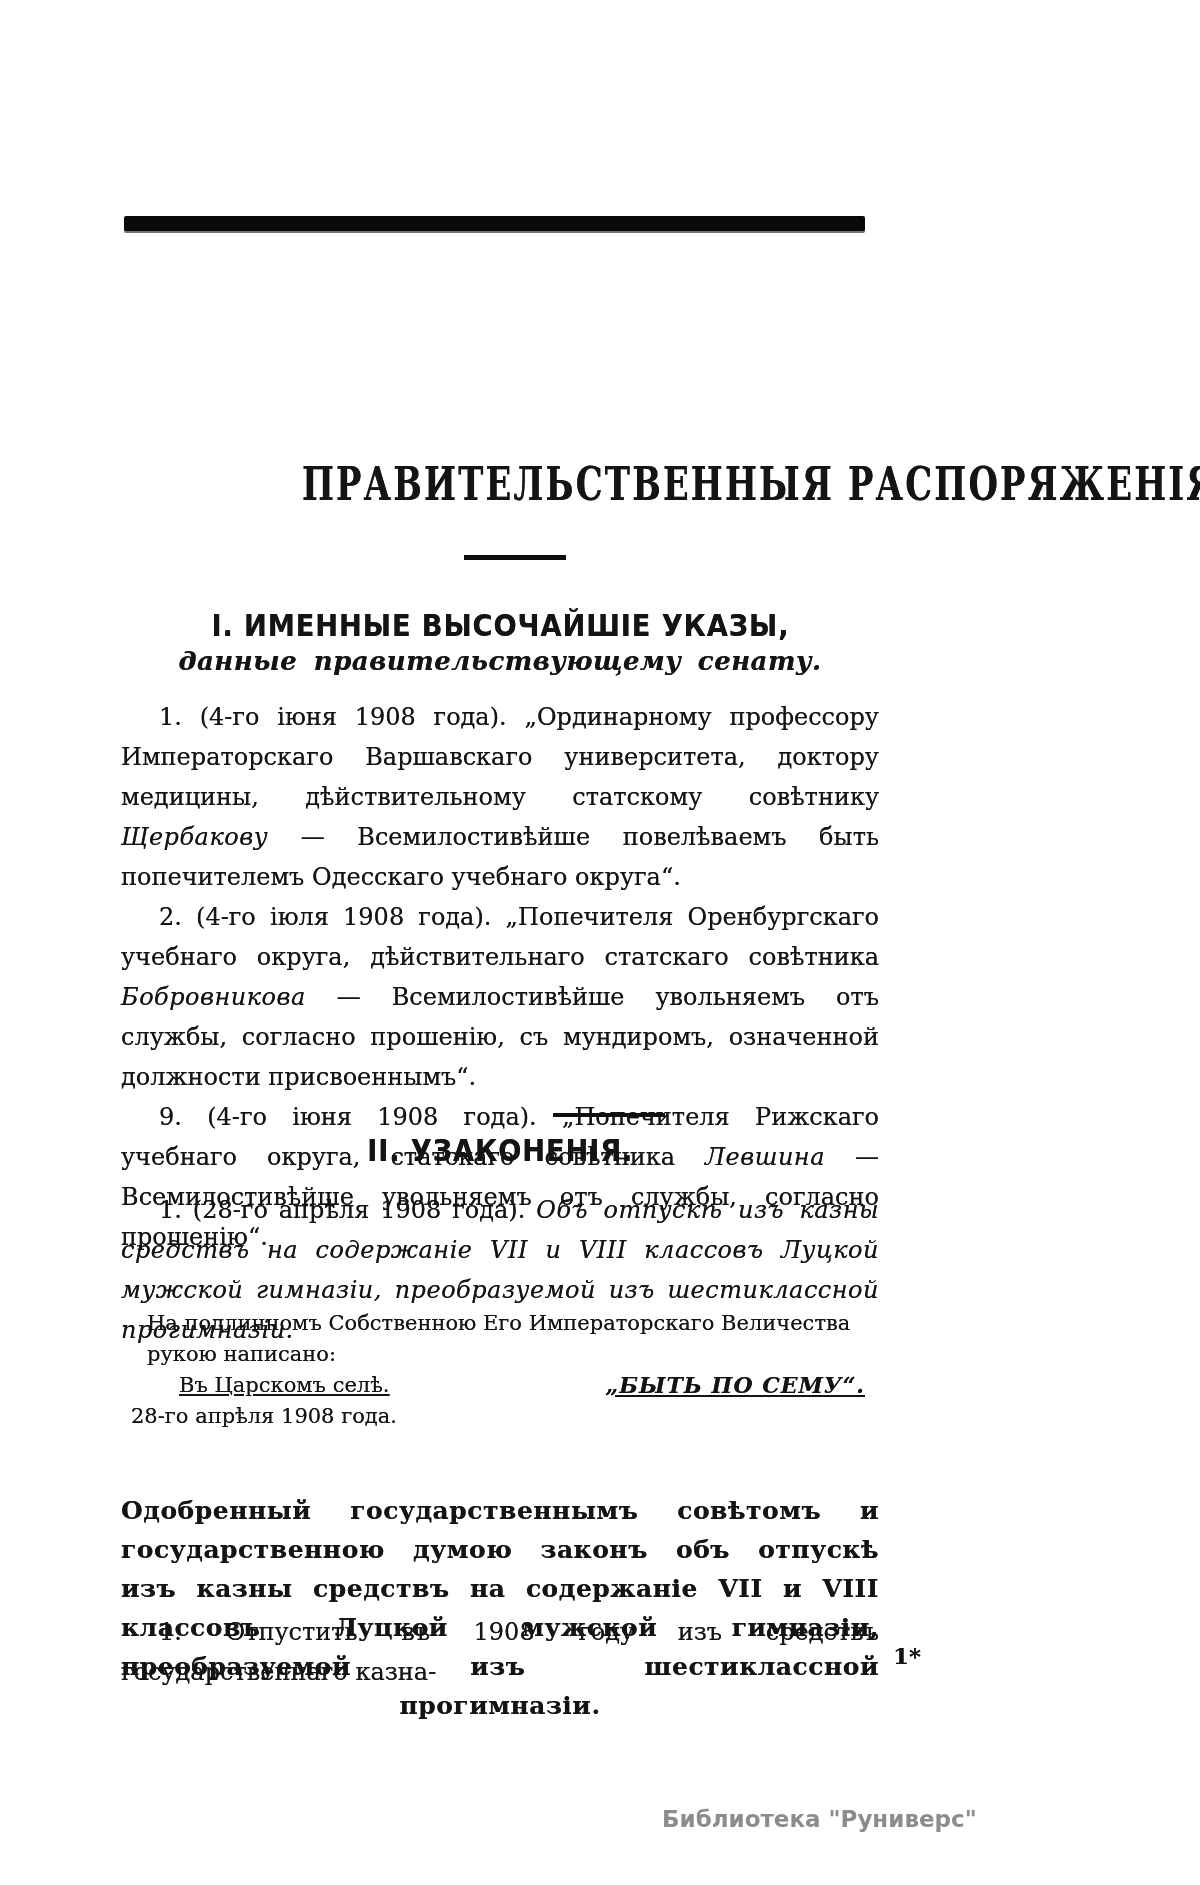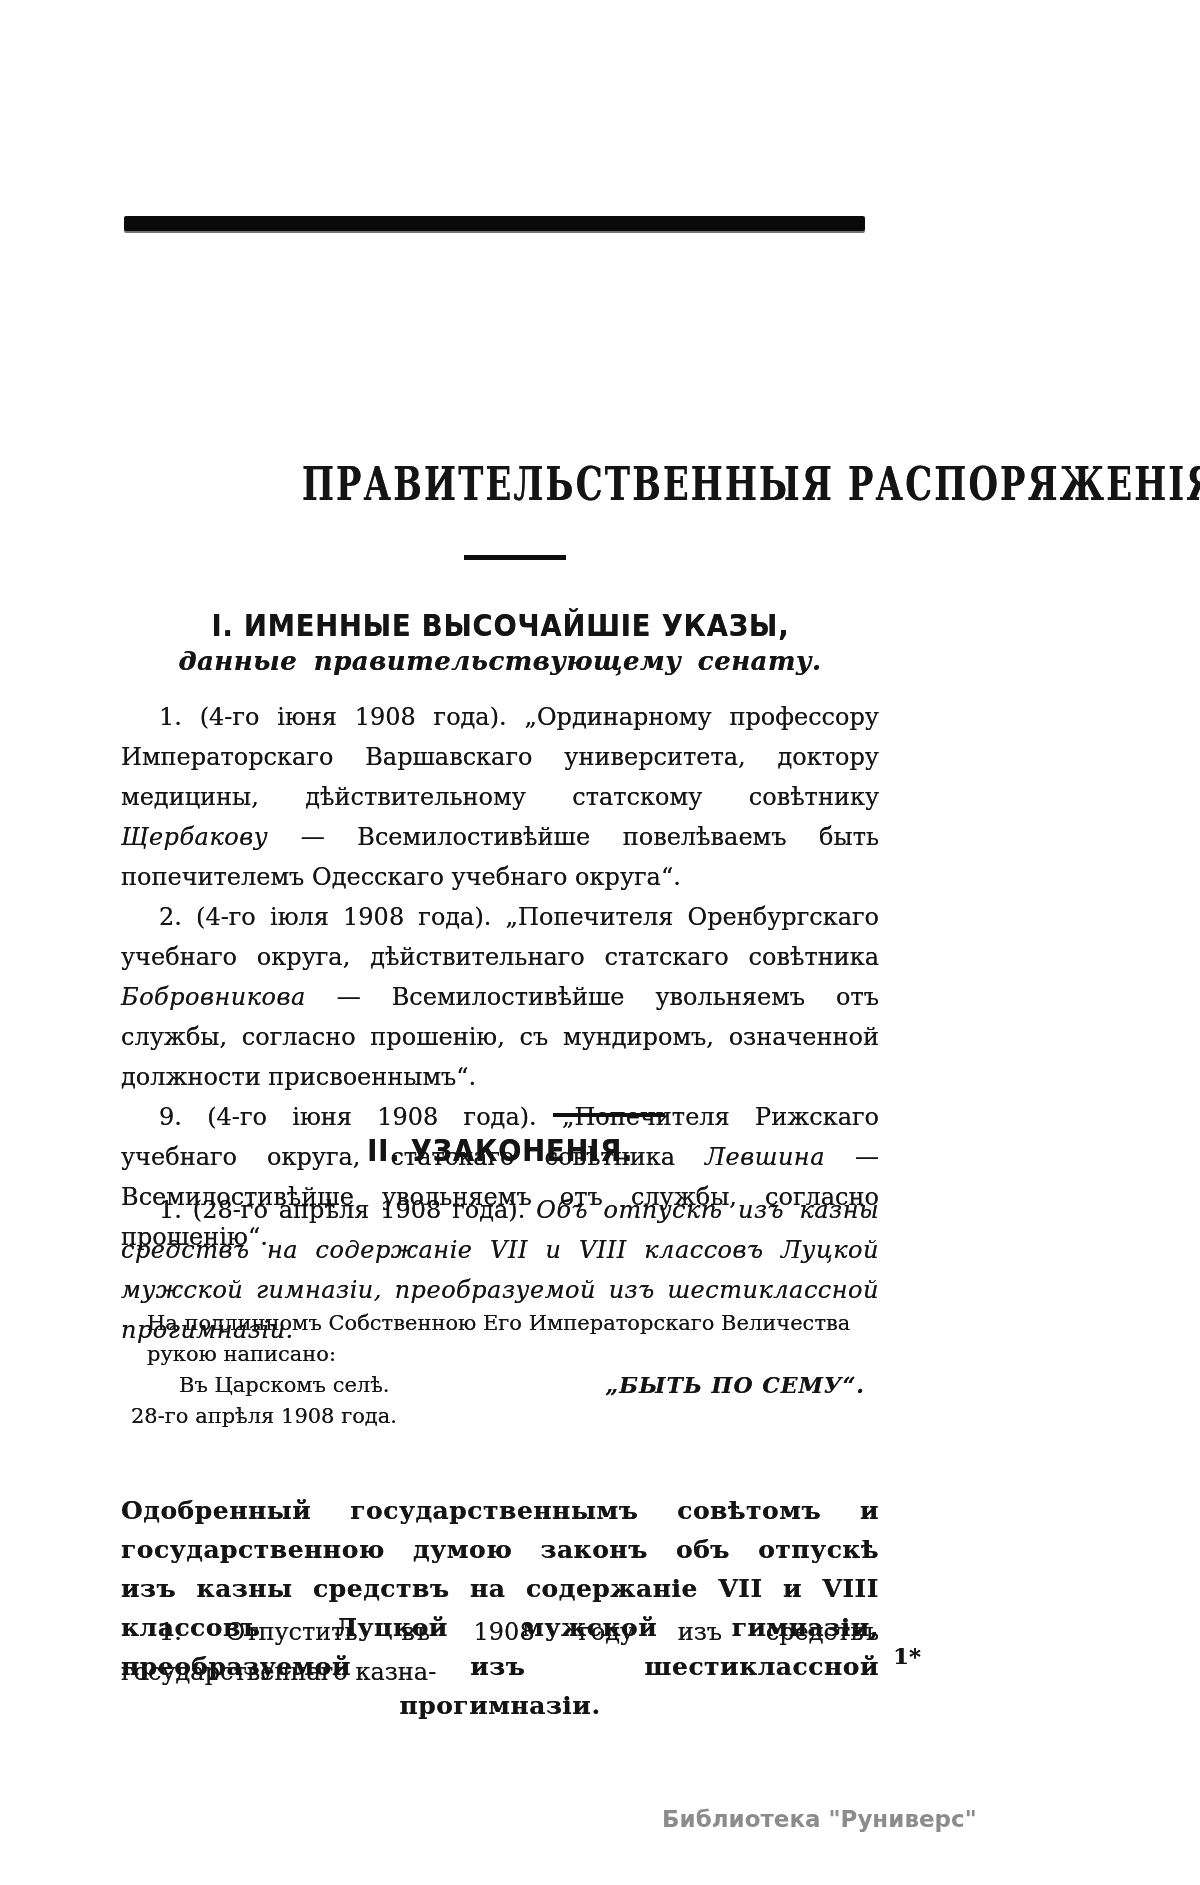--- a/index.html
+++ b/index.html
@@ -72,21 +72,21 @@
     background: #101010;
   }
   .sec2-head { top: 1132px; }
 
   .par-uz { top: 1190px; font-size: 24px; line-height: 40px; text-align: justify; }
   .par-uz p { margin: 0; text-indent: 38px; }
   .par-uz i { word-spacing: 4px; letter-spacing: 0.5px; }
 
   .approval { top: 1308px; font-size: 21px; line-height: 31px; }
   .approval .a1 { padding-left: 26px; }
-  .approval .a2 { display: flex; justify-content: space-between; padding-left: 58px; }
+  .approval .a2 { display: flex; justify-content: space-between; padding-left: 58px; text-decoration: underline; }
   .approval .a2 .resolution { font-style: italic; font-weight: bold; font-size: 22px; letter-spacing: 1px; padding-right: 14px; }
   .approval .a3 { padding-left: 10px; }
   .approval .a4 { padding-left: 22px; margin-top: 7px; font-size: 22px; font-weight: bold; }
   .approval .a4 .sec-name { font-style: italic; font-weight: bold; }
 
   .law-head {
     top: 1448px;
     font-weight: bold;
     font-size: 25px;
     line-height: 39px;

